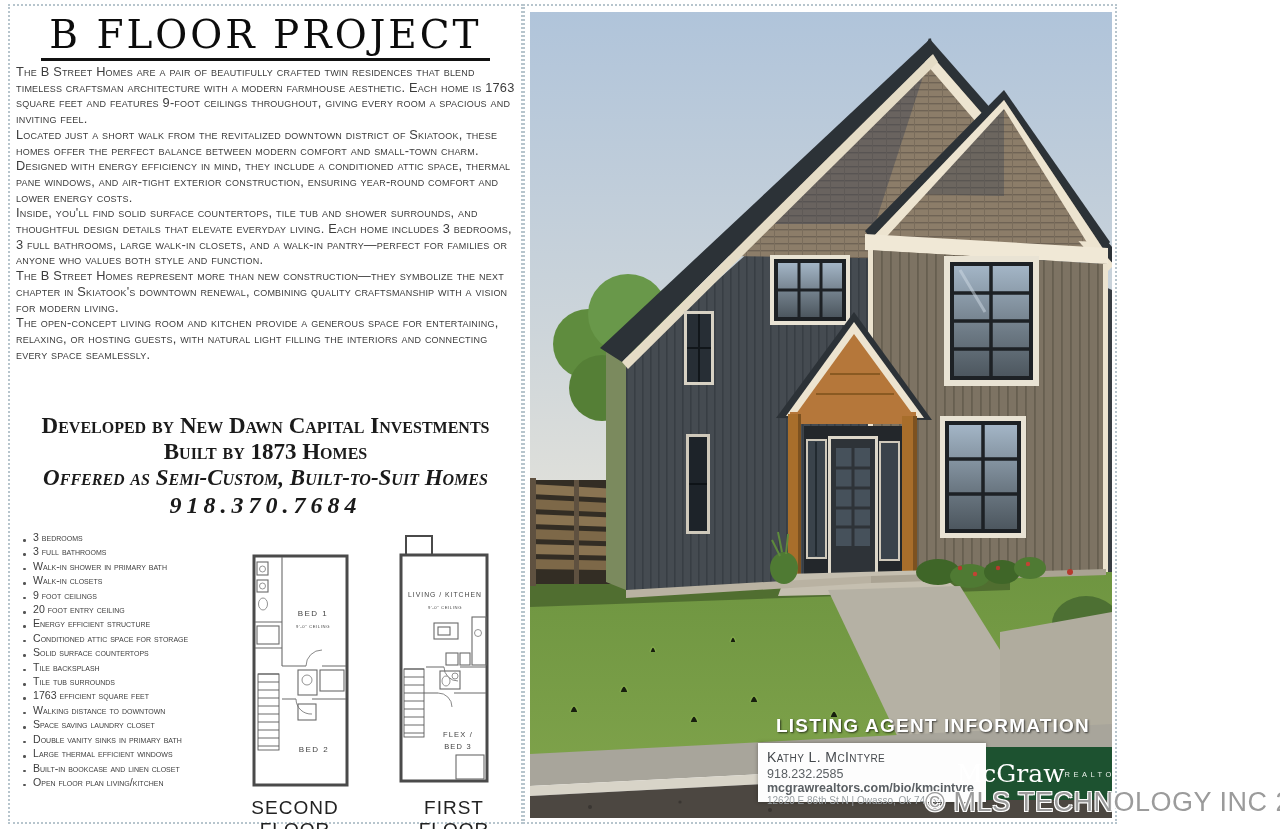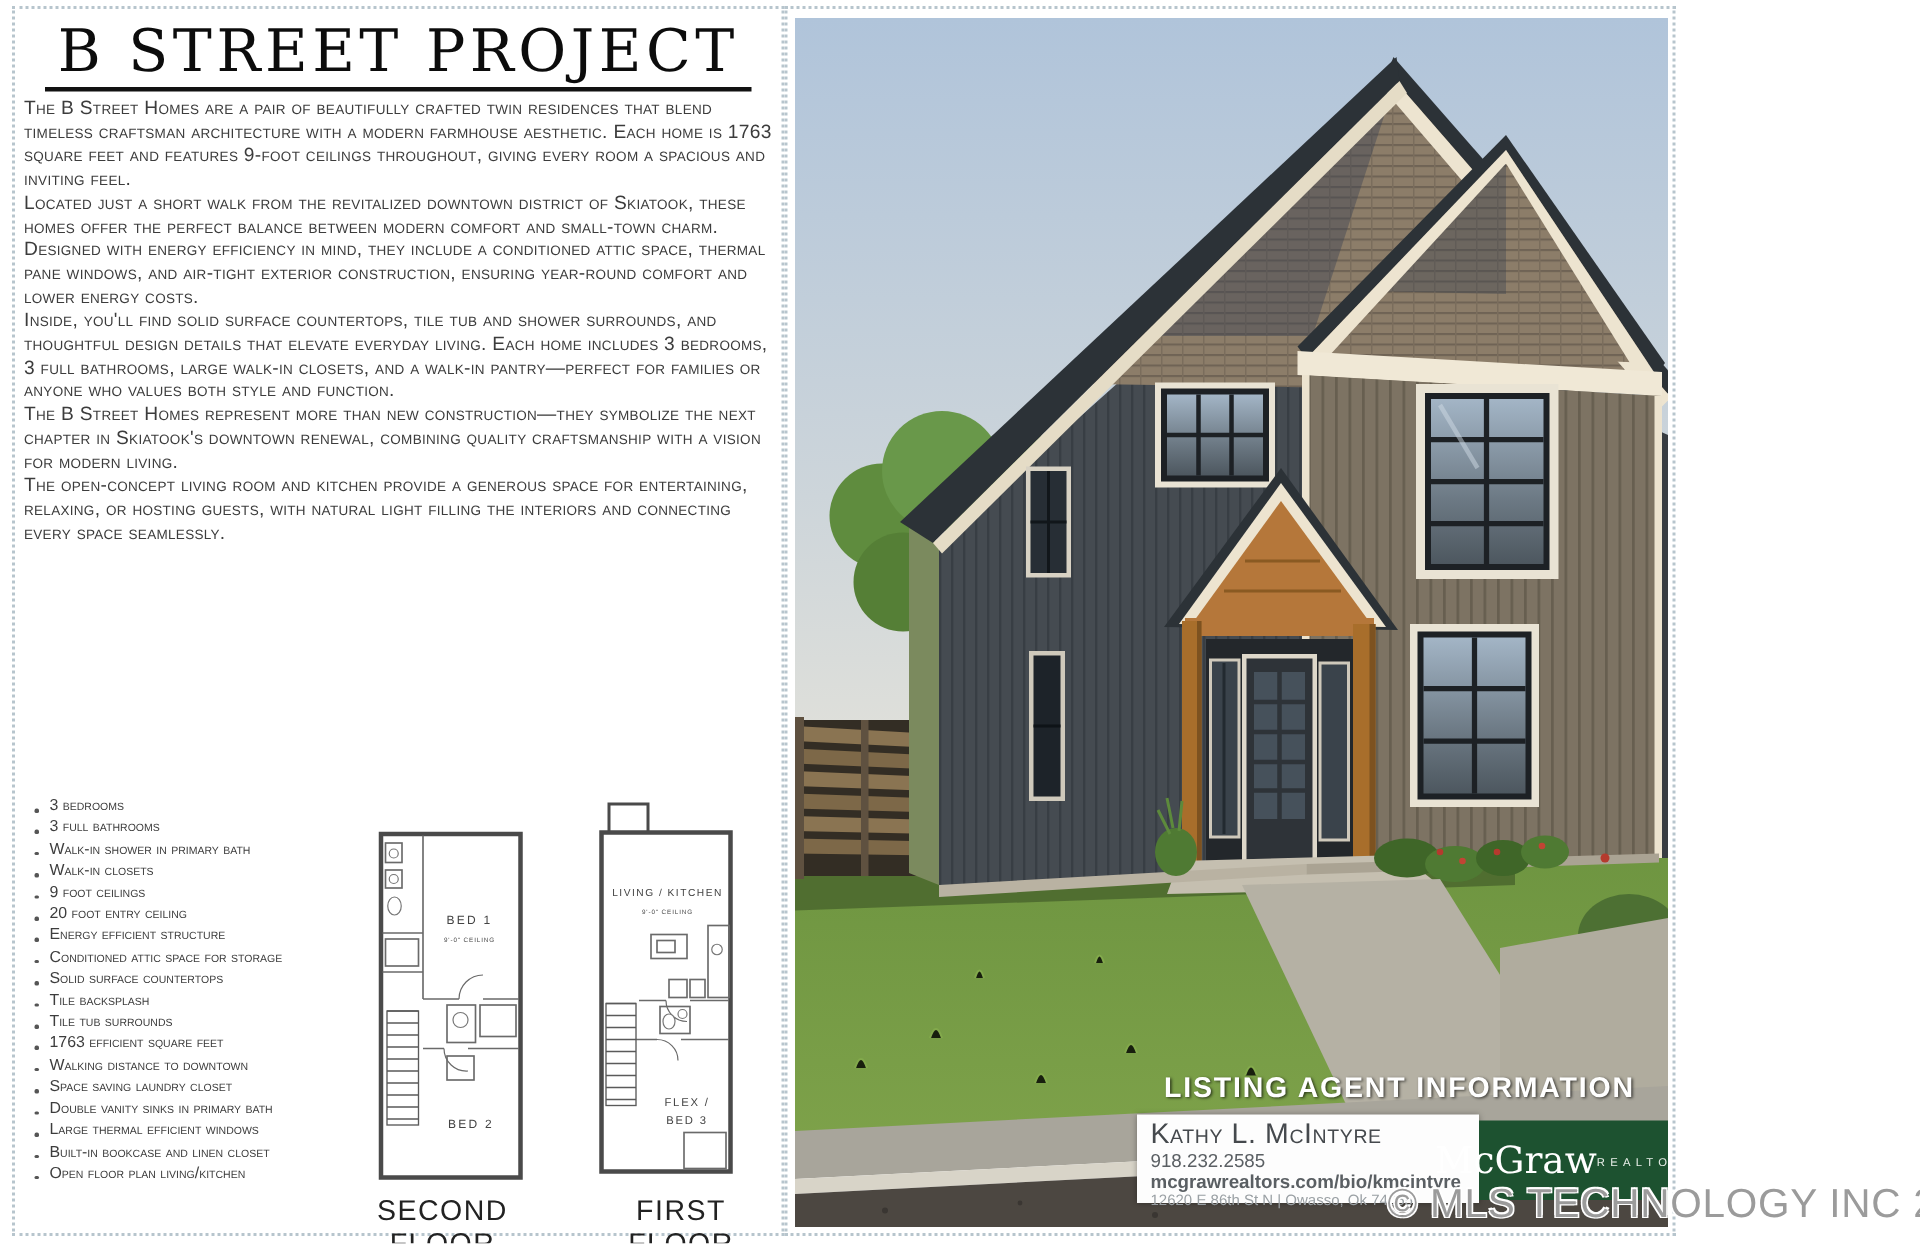--- a/index.html
+++ b/index.html
@@ -31,50 +31,56 @@
   .plan-caption{position:absolute;font-variant:small-caps;font-size:19px;letter-spacing:1px;
       color:#222;text-align:center;}
   .plan-text{font-family:"Liberation Sans",sans-serif;fill:#444;}
 
   
   #photo{position:absolute;left:5px;top:6px;width:582px;height:806px;overflow:hidden;}
   #listing-header{position:absolute;left:246px;top:703px;width:340px;color:#fff;font-weight:bold;
       font-size:19px;letter-spacing:1.2px;text-shadow:1px 1px 2px rgba(0,0,0,.65);}
   #agent-card{position:absolute;left:228px;top:731px;width:228px;height:59px;background:#fdfdfd;
       box-shadow:0 0 4px rgba(0,0,0,.35);padding:4px 0 0 9px;box-sizing:border-box;}
-  #agent-name{font-variant:small-caps;font-size:19px;line-height:20px;color:#45494d;letter-spacing:.4px;}
+  #agent-name{font-variant:small-caps;font-size:14px;line-height:20px;color:#45494d;letter-spacing:.4px;}
   #agent-phone{font-size:12.5px;line-height:14px;color:#5a5f63;}
   #agent-site{font-size:12.5px;line-height:14px;color:#5a5f63;font-weight:bold;}
   #agent-address{font-size:10px;line-height:12px;color:#9aa0a4;}
   #brokerage-logo{position:absolute;left:456px;top:735px;width:126px;height:53px;background:#1d5230;
       display:flex;flex-direction:row;align-items:center;justify-content:center;}
   #brokerage-name{font-family:"DejaVu Serif",serif;font-size:25px;line-height:25px;color:#fff;}
   #brokerage-sub{font-size:7.5px;letter-spacing:3.5px;color:#e9efe9;margin-top:1px;}
   #watermark{position:absolute;left:925px;top:787px;font-size:27px;letter-spacing:.5px;color:#9b9b9b;
       text-shadow:-1px -1px 0 #fff,1px -1px 0 #fff,-1px 1px 0 #fff,1px 1px 0 #fff;white-space:nowrap;}
 </style>
 </head>
 <body>
 
 <div id="page">
 
   <div id="left-panel" class="panel">
 
     <div id="title-wrap">
-      <span id="flyer-title">B STREET PROJECT</span>
+      <span id="flyer-title">B FLOOR PROJECT</span>
     </div>
 
     <div id="paragraphs">
       <p>The B Street Homes are a pair of beautifully crafted twin residences that blend timeless craftsman architecture with a modern farmhouse aesthetic. Each home is 1763 square feet and features 9-foot ceilings throughout, giving every room a spacious and inviting feel.</p>
       <p>Located just a short walk from the revitalized downtown district of Skiatook, these homes offer the perfect balance between modern comfort and small-town charm. Designed with energy efficiency in mind, they include a conditioned attic space, thermal pane windows, and air-tight exterior construction, ensuring year-round comfort and lower energy costs.</p>
       <p>Inside, you'll find solid surface countertops, tile tub and shower surrounds, and thoughtful design details that elevate everyday living. Each home includes 3 bedrooms, 3 full bathrooms, large walk-in closets, and a walk-in pantry—perfect for families or anyone who values both style and function.</p>
       <p>The B Street Homes represent more than new construction—they symbolize the next chapter in Skiatook's downtown renewal, combining quality craftsmanship with a vision for modern living.</p>
       <p>The open-concept living room and kitchen provide a generous space for entertaining, relaxing, or hosting guests, with natural light filling the interiors and connecting every space seamlessly.</p>
     </div>
 
+    <div id="dev-block">
+      <div class="dev-line">Developed by New Dawn Capital Investments</div>
+      <div class="dev-line">Built by 1873 Homes</div>
+      <div class="dev-line italic">Offered as Semi-Custom, Built-to-Suit Homes</div>
+      <div id="dev-phone">918.370.7684</div>
+    </div>
 
     <ul id="features">
       <li>3 bedrooms</li>
       <li>3 full bathrooms</li>
       <li>Walk-in shower in primary bath</li>
       <li>Walk-in closets</li>
       <li>9 foot ceilings</li>
       <li>20 foot entry ceiling</li>
       <li>Energy efficient structure</li>
       <li>Conditioned attic space for storage</li>

